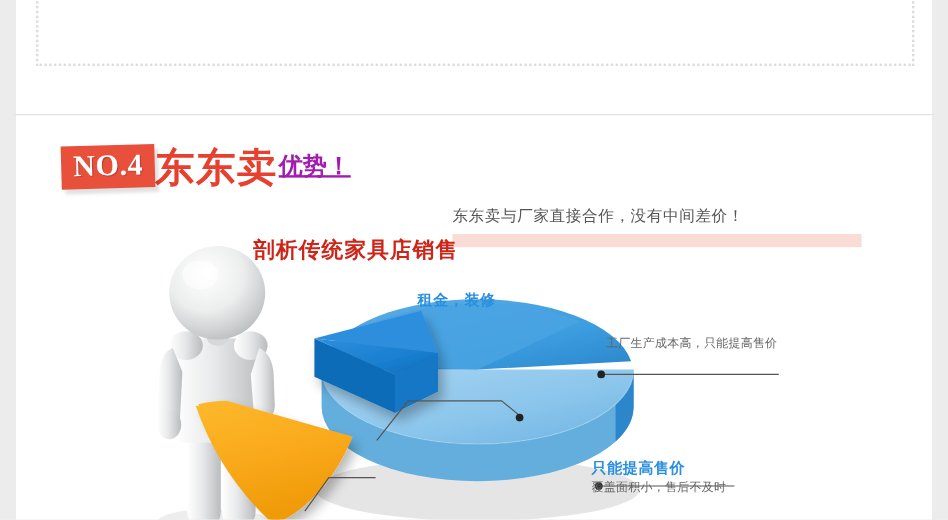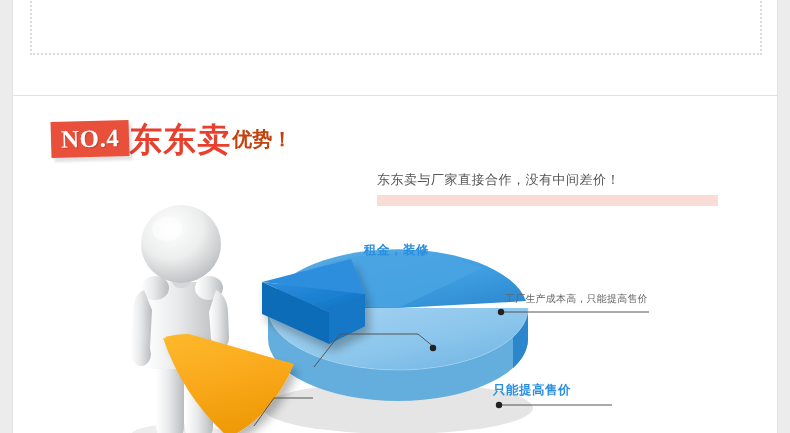--- a/index.html
+++ b/index.html
@@ -61,22 +61,22 @@
     box-shadow: 3px 4px 3px rgba(0,0,0,.12);
     line-height: 1;
   }
   .hl-main {
     margin-left: 0;
     color: #e8402e;
     font-size: 33px; font-weight: bold;
     line-height: 1; letter-spacing: 1px;
   }
   .hl-sub {
-    color: #c2410c; font-size: 20px; font-weight: bold;
-    margin-left: 1px; line-height: 1;
+    color: #a21caf; font-size: 20px; font-weight: bold;
+    margin-left: 1px; line-height: 1; text-decoration: underline;
   }
 
   
   .subtitle-wrap { position: absolute; left: 364px; top: 31px; width: 341px; }
   .subtitle-text {
     font-size: 13px; color: #555; letter-spacing: 0.5px;
     white-space: nowrap;
     margin-top: 44px;
   }
   .subtitle-bar {
@@ -94,21 +94,21 @@
   
   .callout { position: absolute; }
   .callout .c-title {
     font-size: 12.5px; font-weight: bold; color: #2b8fe0; line-height: 1.3;
     letter-spacing: .5px;
   }
   .callout .c-body {
     font-size: 10px; color: #666; line-height: 1.45; margin-top: 2px;
     letter-spacing: .2px;
   }
-  #callout-0 { left: 351px; top: 146px; }
+  #callout-0 { left: 335px; top: 146px; }
   #callout-1 { left: 492px; top: 184px; }
   #callout-2 { left: 480px; top: 286px; }
 </style>
 </head>
 <body>
 
 <div class="page">
 
   <div class="brand-panel">
     <div class="brand-dotted"></div>
@@ -139,20 +139,21 @@
       <div class="no-badge">NO.4</div>
       <div class="hl-main">东东卖</div>
       <div class="hl-sub">优势！</div>
     </div>
 
     <div class="subtitle-wrap">
       <div class="subtitle-text">东东卖与厂家直接合作，没有中间差价！</div>
       <div class="subtitle-bar"></div>
     </div>
 
+    <div class="chart-title">剖析传统家具店销售</div>
 
     <div class="chart-area">
       <svg class="chart-svg" width="766" height="352" viewBox="0 0 766 352">
         <defs>
           <radialGradient id="gHead" cx="38%" cy="30%" r="72%">
             <stop offset="0%" stop-color="#ffffff"></stop>
             <stop offset="55%" stop-color="#eceded"></stop>
             <stop offset="100%" stop-color="#bfc2c4"></stop>
           </radialGradient>
           <linearGradient id="gBody" x1="0" y1="0" x2="1" y2="0">
@@ -259,23 +260,24 @@
         <circle cx="486" cy="309" r="3.2" fill="#222"></circle>
 
         <polyline points="241,330 261,302 300,302" stroke="#555" stroke-width="1" fill="none"></polyline>
       </svg>
 
       <div class="callout" id="callout-0">
         <div class="c-title">租金，装修</div>
       </div>
 
       <div class="callout" id="callout-1">
-        <div class="c-body" style="margin-top:12px">工厂生产成本高，只能提高售价</div>
+        <div class="c-body" style="margin-top:0">工厂生产成本高，只能提高售价</div>
       </div>
 
       <div class="callout" id="callout-2">
         <div class="c-title">只能提高售价</div>
+        <div class="c-body">覆盖面积小，售后不及时</div>
       </div>
 
     </div>
   </div>
 
 </div>
 
 </body></html>

